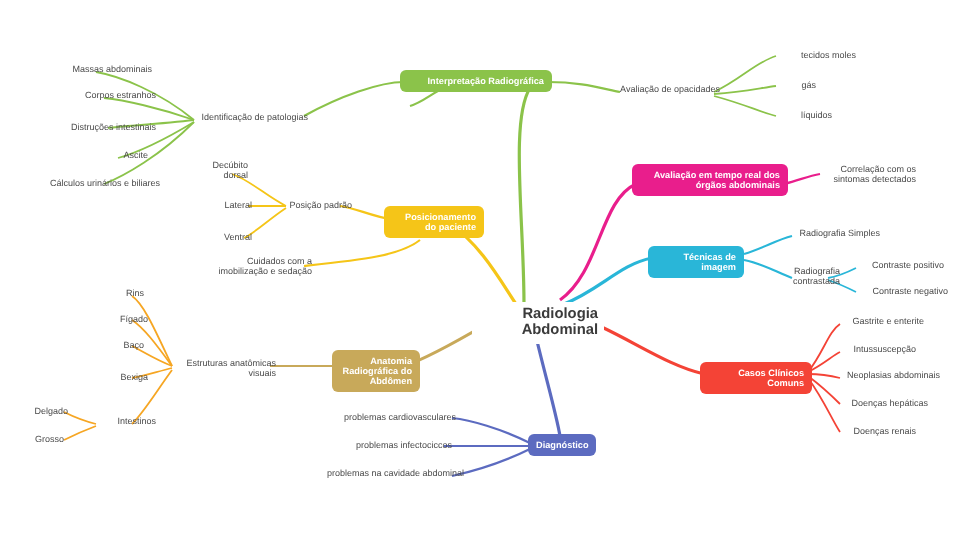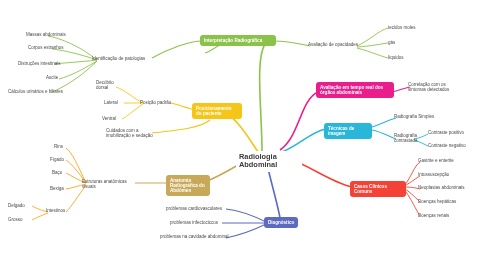--- a/index.html
+++ b/index.html
@@ -1,19 +1,19 @@
 <!DOCTYPE html>
 <html><head>
 <meta charset="utf-8">
 <style>
   html,body{margin:0;padding:0;}
   body{width:486px;height:270px;background:#ffffff;font-family:"Liberation Sans",sans-serif;overflow:hidden;position:relative;}
   #canvas{position:absolute;left:0;top:0;width:486px;height:270px;}
   svg.links{position:absolute;left:0;top:0;width:486px;height:270px;}
-  .node{position:absolute;box-sizing:border-box;text-align:left;line-height:1.12;}
+  .node{position:absolute;box-sizing:border-box;text-align:right;line-height:1.12;}
   .pill{border-radius:3px;color:#ffffff;padding:3px 4px;font-size:4.6px;font-weight:bold;}
   .root{border-radius:2px;background:#ffffff;color:#3b3b3b;font-size:7.4px;font-weight:bold;padding:2px 3px;}
   .leaf{color:#4a4a4a;font-size:4.5px;background:transparent;padding:0;white-space:nowrap;}
   .leaf.wrap{white-space:normal;}
 </style>
 </head>
 <body>
 
 <div id="canvas">
 

